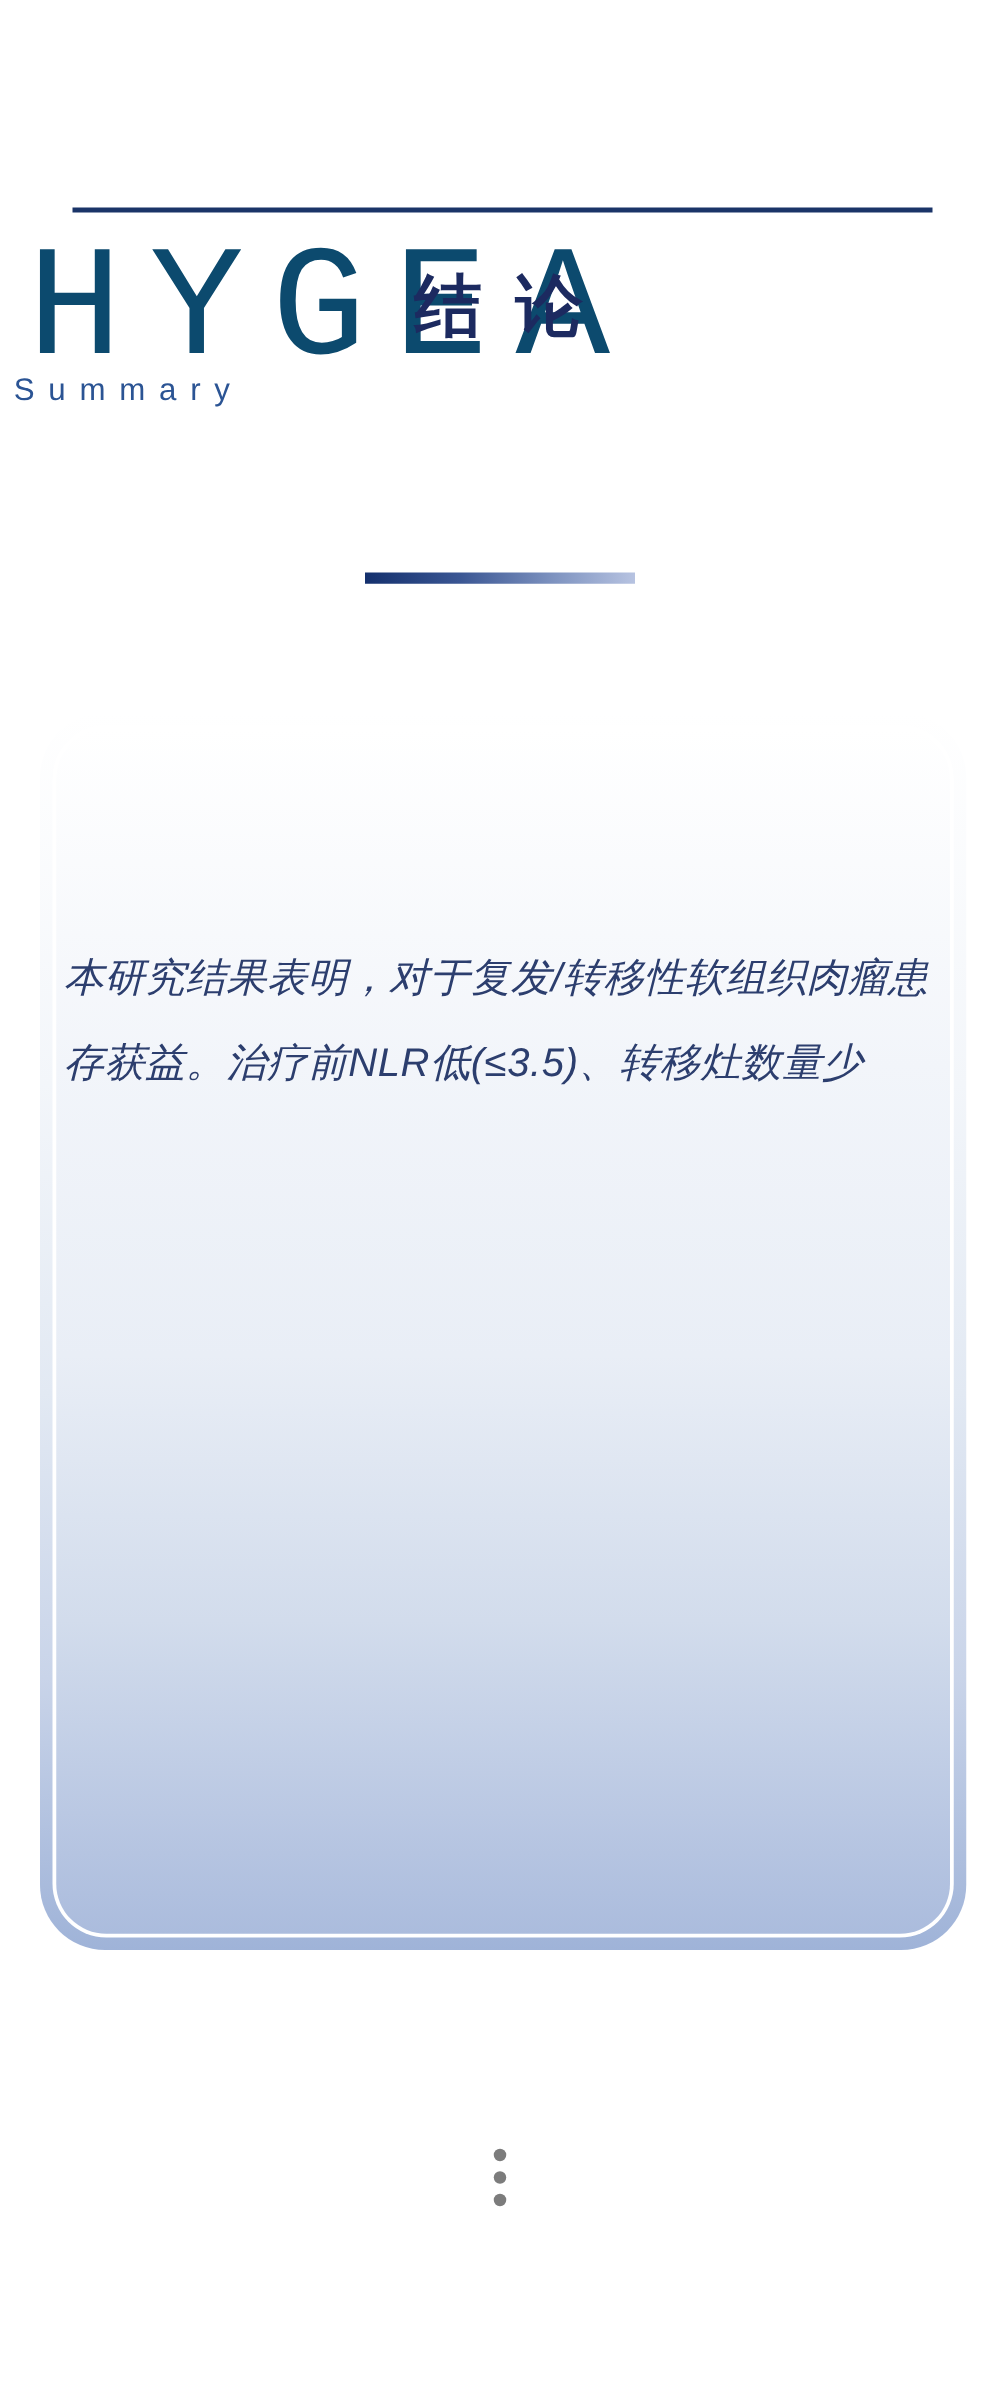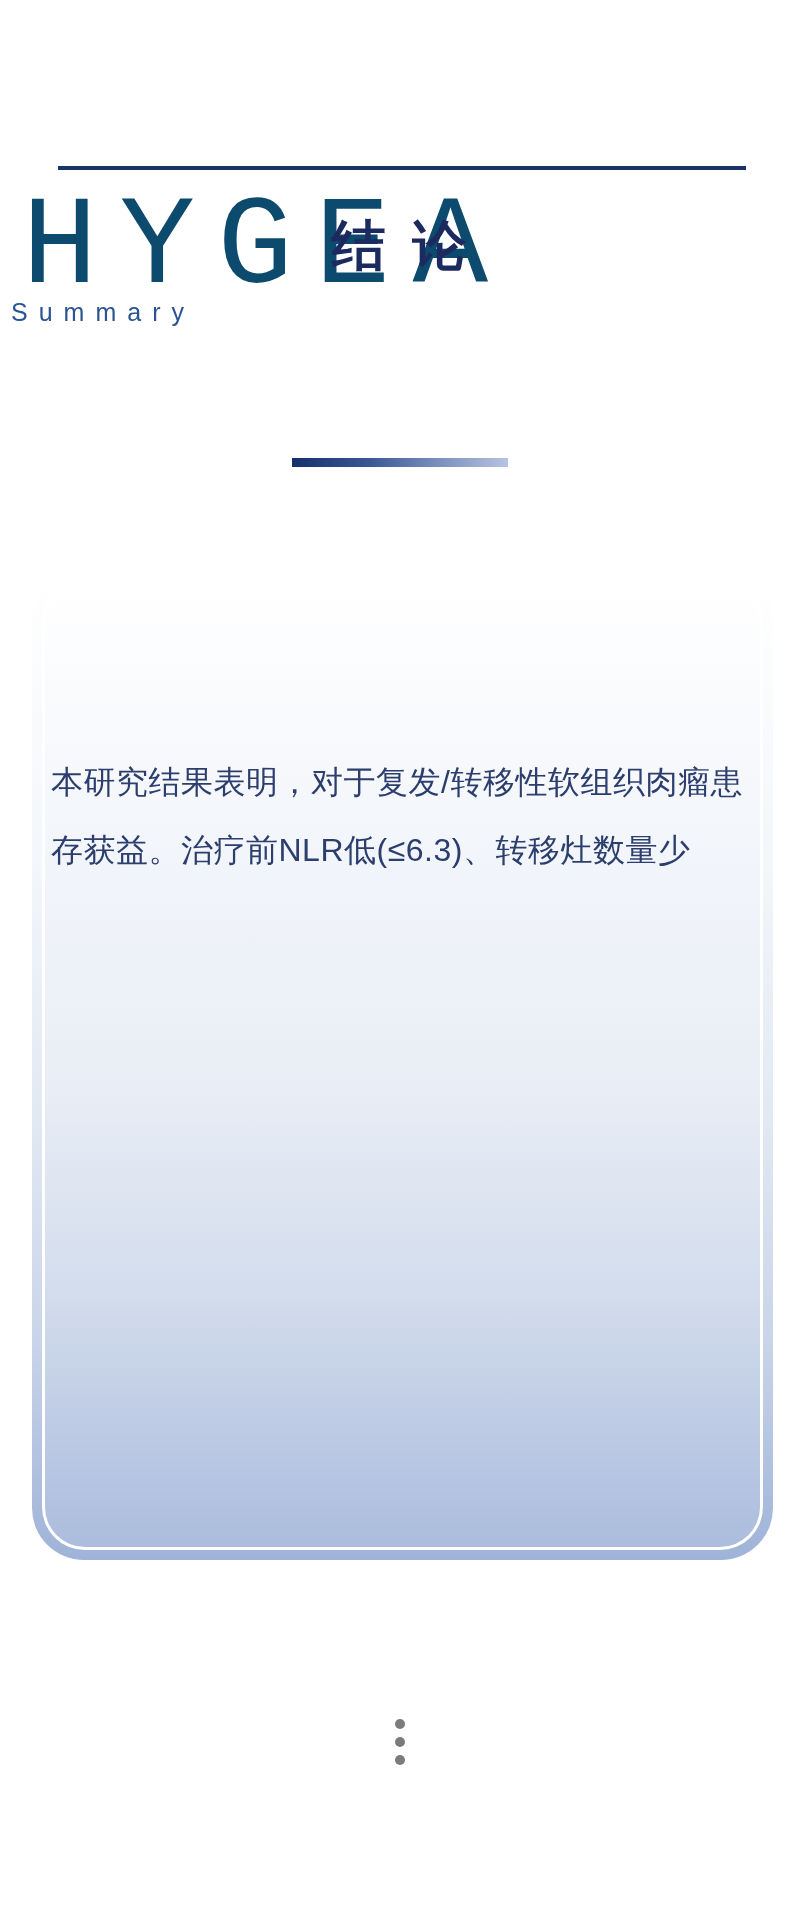--- a/index.html
+++ b/index.html
@@ -59,21 +59,21 @@
     background: #ffffff;
     border-radius: 43px;
     padding: 3px; box-sizing: border-box;
   }
   .card-inner {
     width: 100%; height: 100%;
     border-radius: 40px;
     background: linear-gradient(180deg, #ffffff 0%, #f2f5fa 28%, #e9eef6 52%, #d2dcec 74%, #bac8e3 90%, #abbcdd 100%);
     padding: 165px 6px 0 6px; box-sizing: border-box;
   }
-  .body-text { color: #2c3e6e; }
+  .body-text { color: #2c3e6e; font-style: italic; }
   .body-line {
     font-size: 32px; line-height: 68px;
     letter-spacing: 0.5px;
     white-space: pre;
   }
 
   
   .more-dots {
     position: absolute; left: 0; right: 0; top: 1719px;
     display: flex; flex-direction: column; align-items: center;
@@ -93,21 +93,21 @@
   <div class="watermark">HYGEA</div>
   <div class="page-title">结 论</div>
   <div class="page-subtitle">Summary</div>
   <div class="accent-bar"></div>
 
   <div class="card-outer">
     <div class="card-gap">
       <div class="card-inner">
         <div class="body-text">
           <div class="body-line">本研究结果表明，对于复发/转移性软组织肉瘤患</div>
-          <div class="body-line">存获益。治疗前NLR低(≤6.3)、转移灶数量少</div>
+          <div class="body-line">存获益。治疗前NLR低(≤3.5)、转移灶数量少</div>
         </div>
       </div>
     </div>
   </div>
 
   <div class="more-dots">
     <span class="dot"></span>
     <span class="dot"></span>
     <span class="dot"></span>
   </div>

